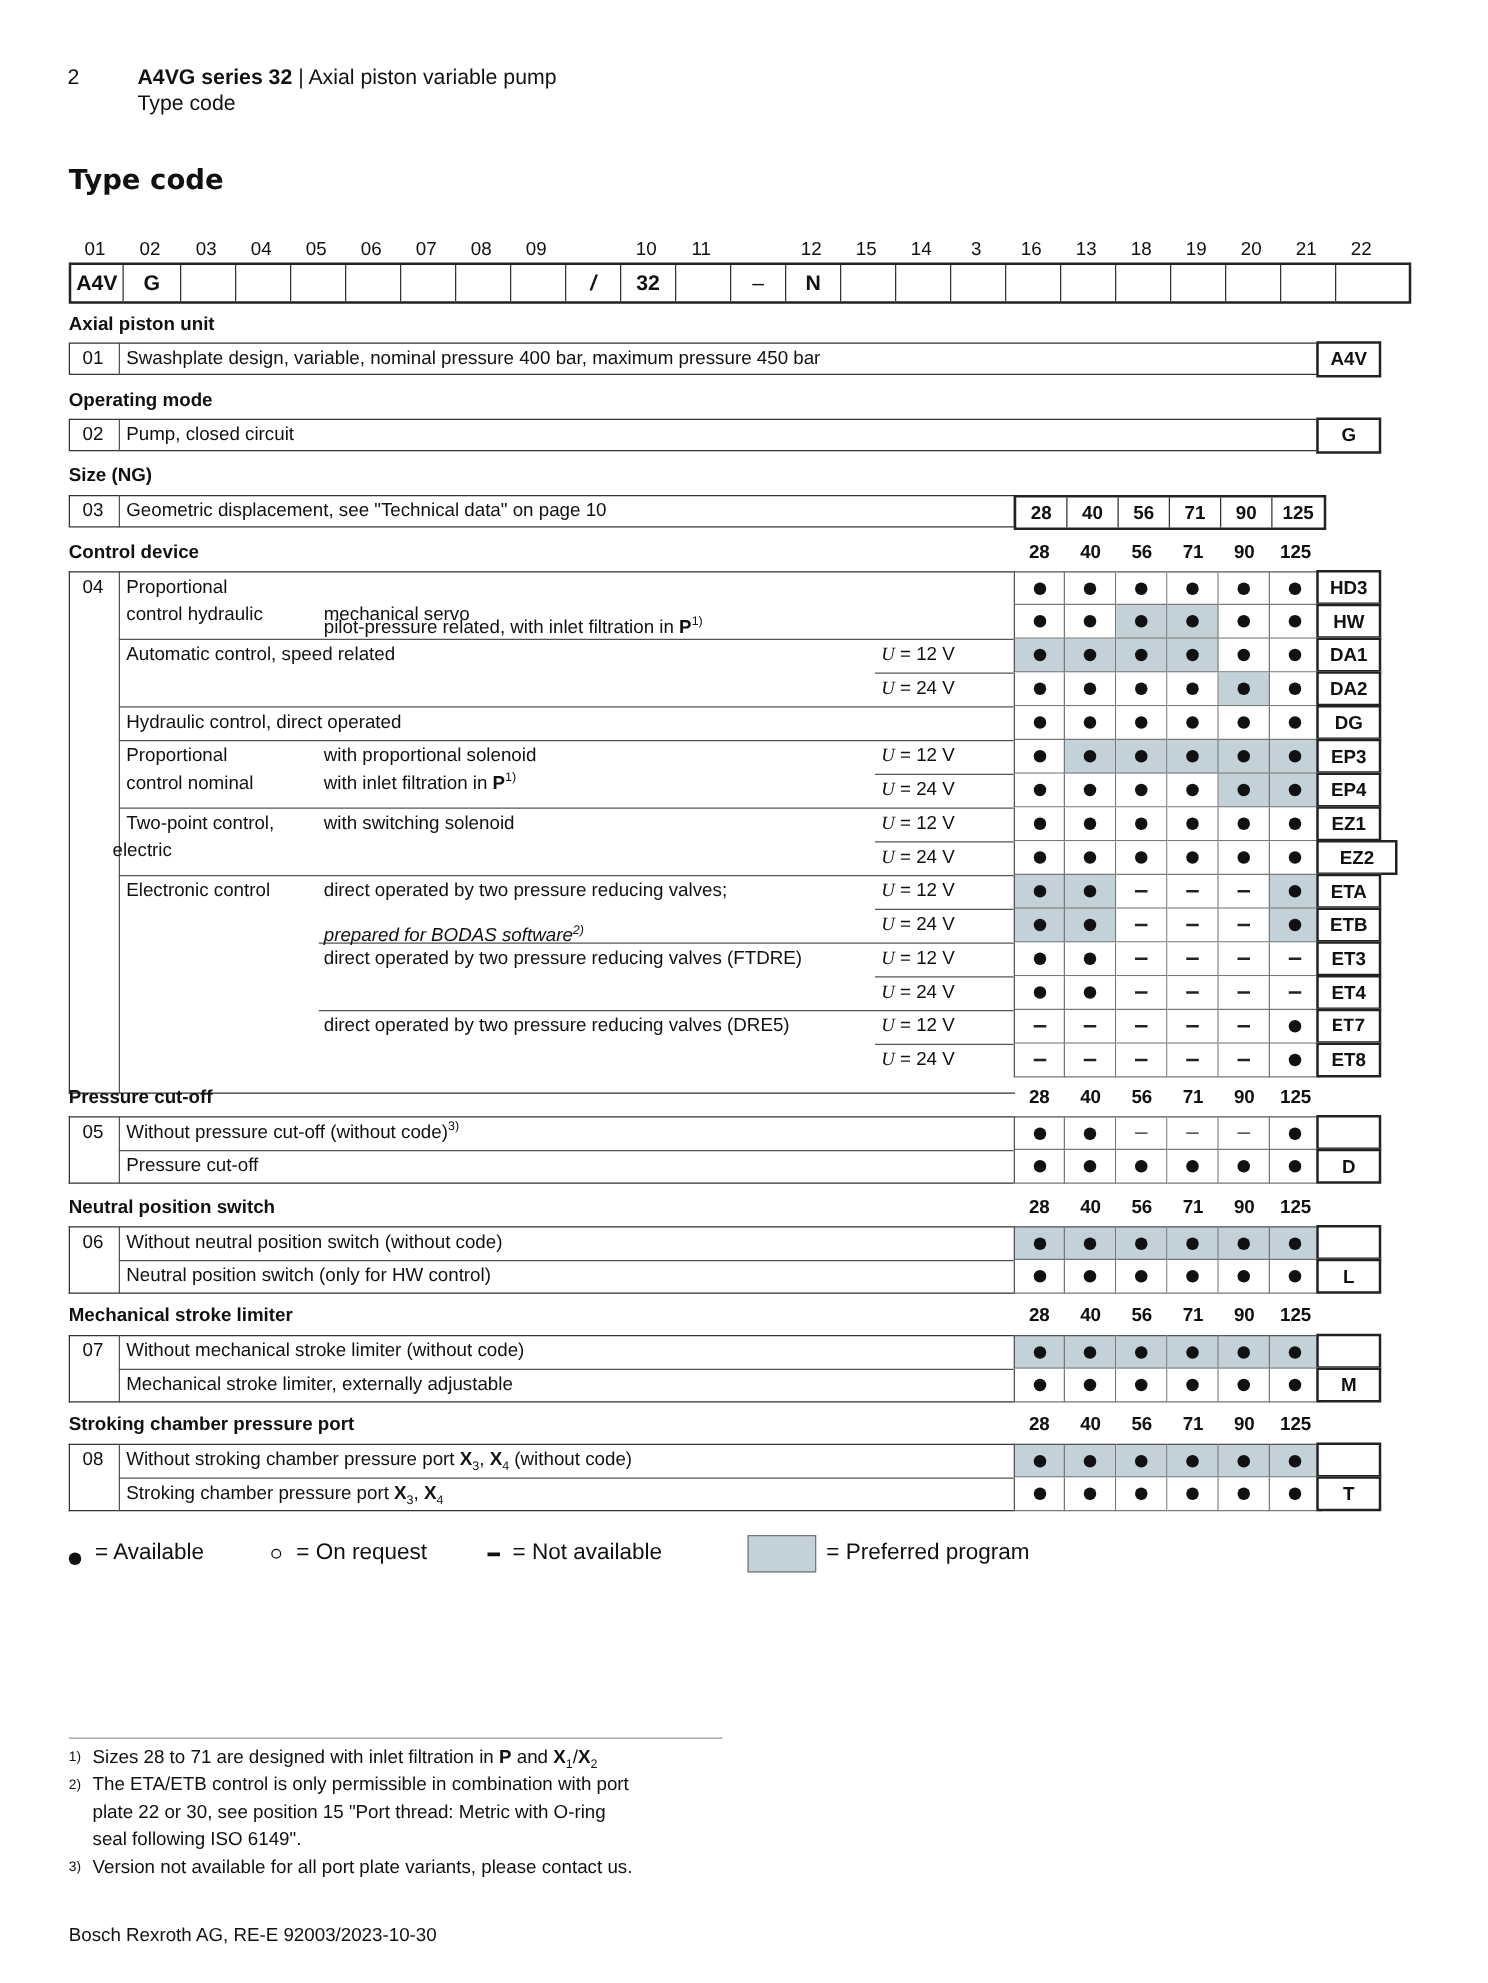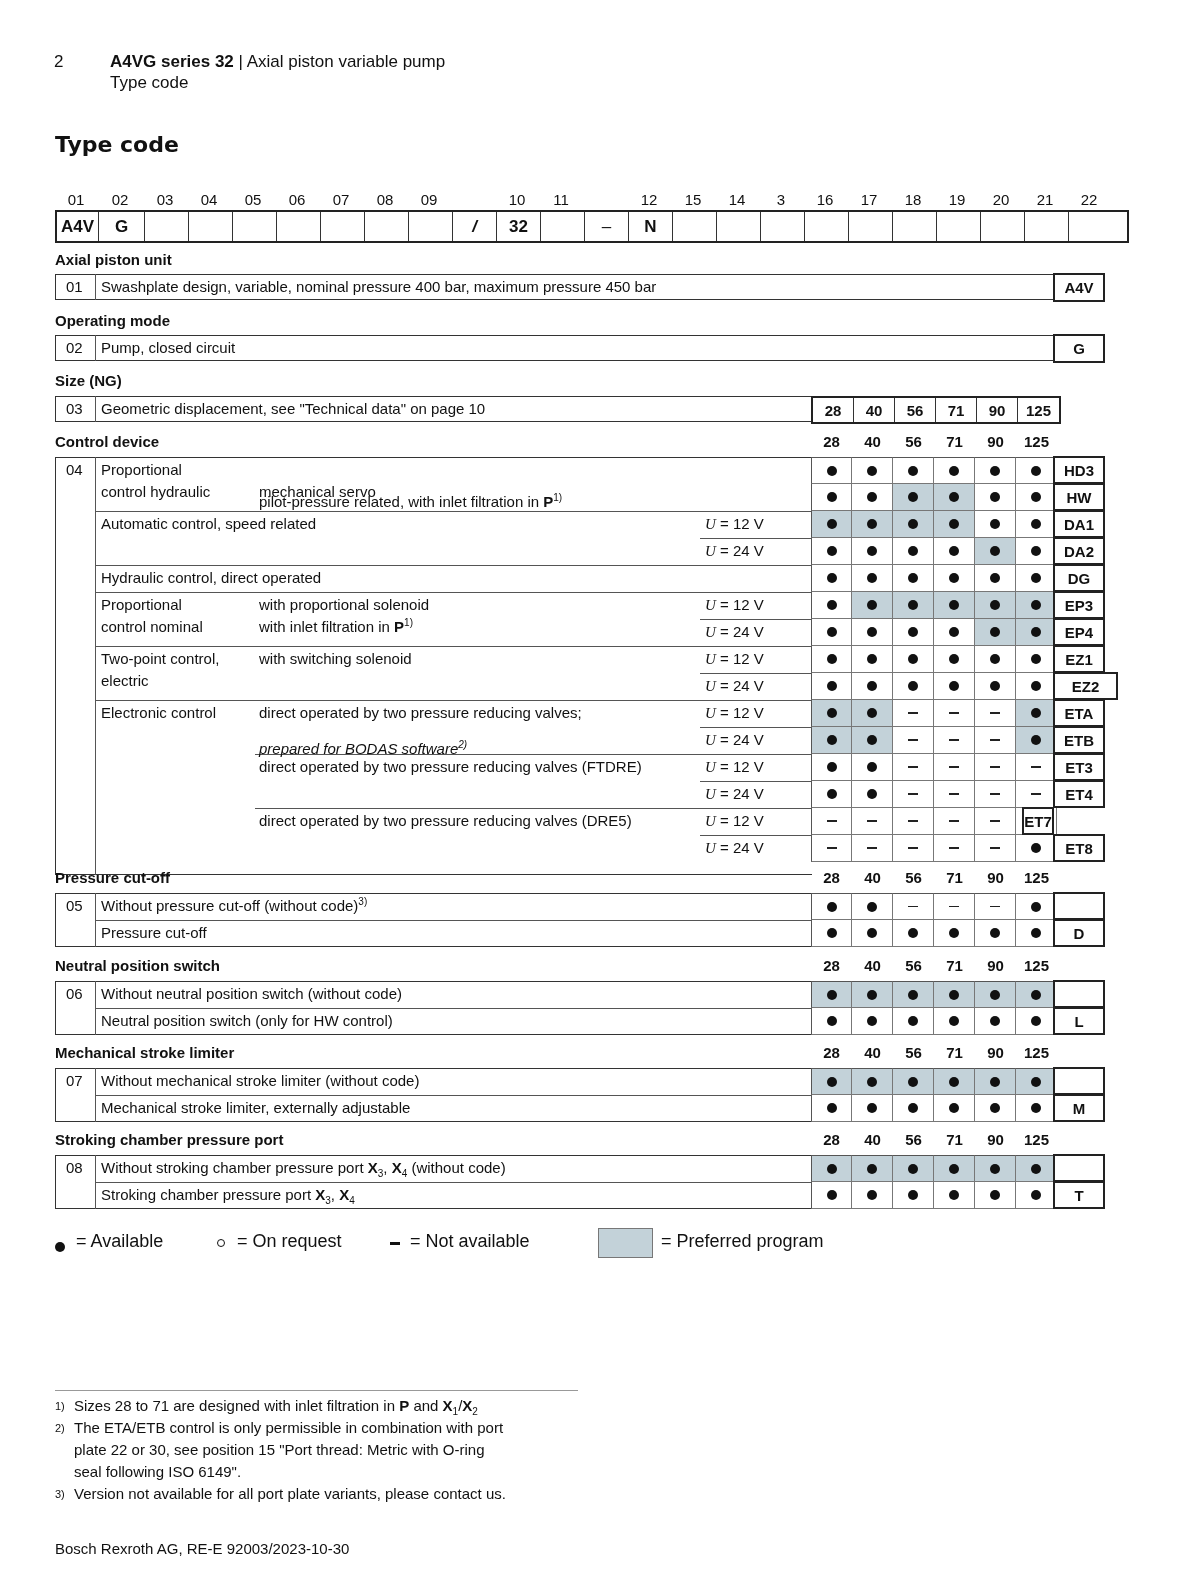--- a/index.html
+++ b/index.html
@@ -54,21 +54,21 @@
     <div class="abs tc-num" style="left:319px; width:44px">07</div>
     <div class="abs tc-num" style="left:363px; width:44px">08</div>
     <div class="abs tc-num" style="left:407px; width:44px">09</div>
     <div class="abs tc-num" style="left:495px; width:44px">10</div>
     <div class="abs tc-num" style="left:539px; width:44px">11</div>
     <div class="abs tc-num" style="left:627px; width:44px">12</div>
     <div class="abs tc-num" style="left:671px; width:44px">15</div>
     <div class="abs tc-num" style="left:715px; width:44px">14</div>
     <div class="abs tc-num" style="left:759px; width:44px">3</div>
     <div class="abs tc-num" style="left:803px; width:44px">16</div>
-    <div class="abs tc-num" style="left:847px; width:44px">17</div>
+    <div class="abs tc-num" style="left:847px; width:44px">13</div>
     <div class="abs tc-num" style="left:891px; width:44px">18</div>
     <div class="abs tc-num" style="left:935px; width:44px">19</div>
     <div class="abs tc-num" style="left:979px; width:44px">20</div>
     <div class="abs tc-num" style="left:1023px; width:44px">21</div>
     <div class="abs tc-num" style="left:1067px; width:44px">22</div>
   </div>
 <div class="abs tc-row" id="tc-row">
     <div class="tc-cell" style="width:42px">A4V</div>
     <div class="tc-cell" style="width:46px">G</div>
     <div class="tc-cell" style="width:44px"></div>
@@ -158,21 +158,21 @@
 
 <div class="abs rowtext" style="left:101px; top:515px;">Automatic control, speed related</div>
 <div class="abs rowtext" style="left:101px; top:569px;">Hydraulic control, direct operated</div>
 
 <div class="abs rowtext" style="left:101px; top:596px;">Proportional</div>
 <div class="abs rowtext" style="left:101px; top:618px;">control nominal</div>
 <div class="abs rowtext" style="left:259px; top:596px;">with proportional solenoid</div>
 <div class="abs rowtext" style="left:259px; top:618px;"><span>with inlet filtration in </span><b>P</b><sup>1)</sup></div>
 
 <div class="abs rowtext" style="left:101px; top:650px;">Two-point control,</div>
-<div class="abs rowtext" style="left:101px; top:672px;">electric</div>
+<div class="abs rowtext" style="left:90px; top:672px;">electric</div>
 <div class="abs rowtext" style="left:259px; top:650px;">with switching solenoid</div>
 
 <div class="abs rowtext" style="left:101px; top:704px;">Electronic control</div>
 <div class="abs rowtext" style="left:259px; top:704px;">direct operated by two pressure reducing valves;</div>
 <div class="abs rowtext" style="left:259px; top:740px;font-style:italic;"><span>prepared for BODAS software</span><sup>2)</sup></div>
 <div class="abs rowtext" style="left:259px; top:758px;">direct operated by two pressure reducing valves (FTDRE)</div>
 <div class="abs rowtext" style="left:259px; top:812px;">direct operated by two pressure reducing valves (DRE5)</div>
 
 <div id="volts">
     <div class="abs volt" style="left:705px; top:515px"><i>U</i> <span>= 12 V</span></div>
@@ -448,21 +448,21 @@
     </div>
     <div class="abs cell" style="left:934px; top:808px; height:27px;">
       <span class="dash"></span>
     </div>
     <div class="abs cell" style="left:975px; top:808px; height:27px;">
       <span class="dash"></span>
     </div>
     <div class="abs cell" style="left:1016px; top:808px; height:27px;">
       <span class="dot"></span>
     </div>
-    <div class="abs codebox" style="left:1022px; top:807px; width:32px; height:28px;">ET7</div>
+    <div class="abs codebox" style="left:1053px; top:807px; width:52px; height:28px;font-family:Liberation Mono, monospace;">ET7</div>
     <div class="abs cell" style="left:811px; top:835px; height:27px;border-left:1.5px solid #555;">
       <span class="dash"></span>
     </div>
     <div class="abs cell" style="left:852px; top:835px; height:27px;">
       <span class="dash"></span>
     </div>
     <div class="abs cell" style="left:893px; top:835px; height:27px;">
       <span class="dash"></span>
     </div>
     <div class="abs cell" style="left:934px; top:835px; height:27px;">

